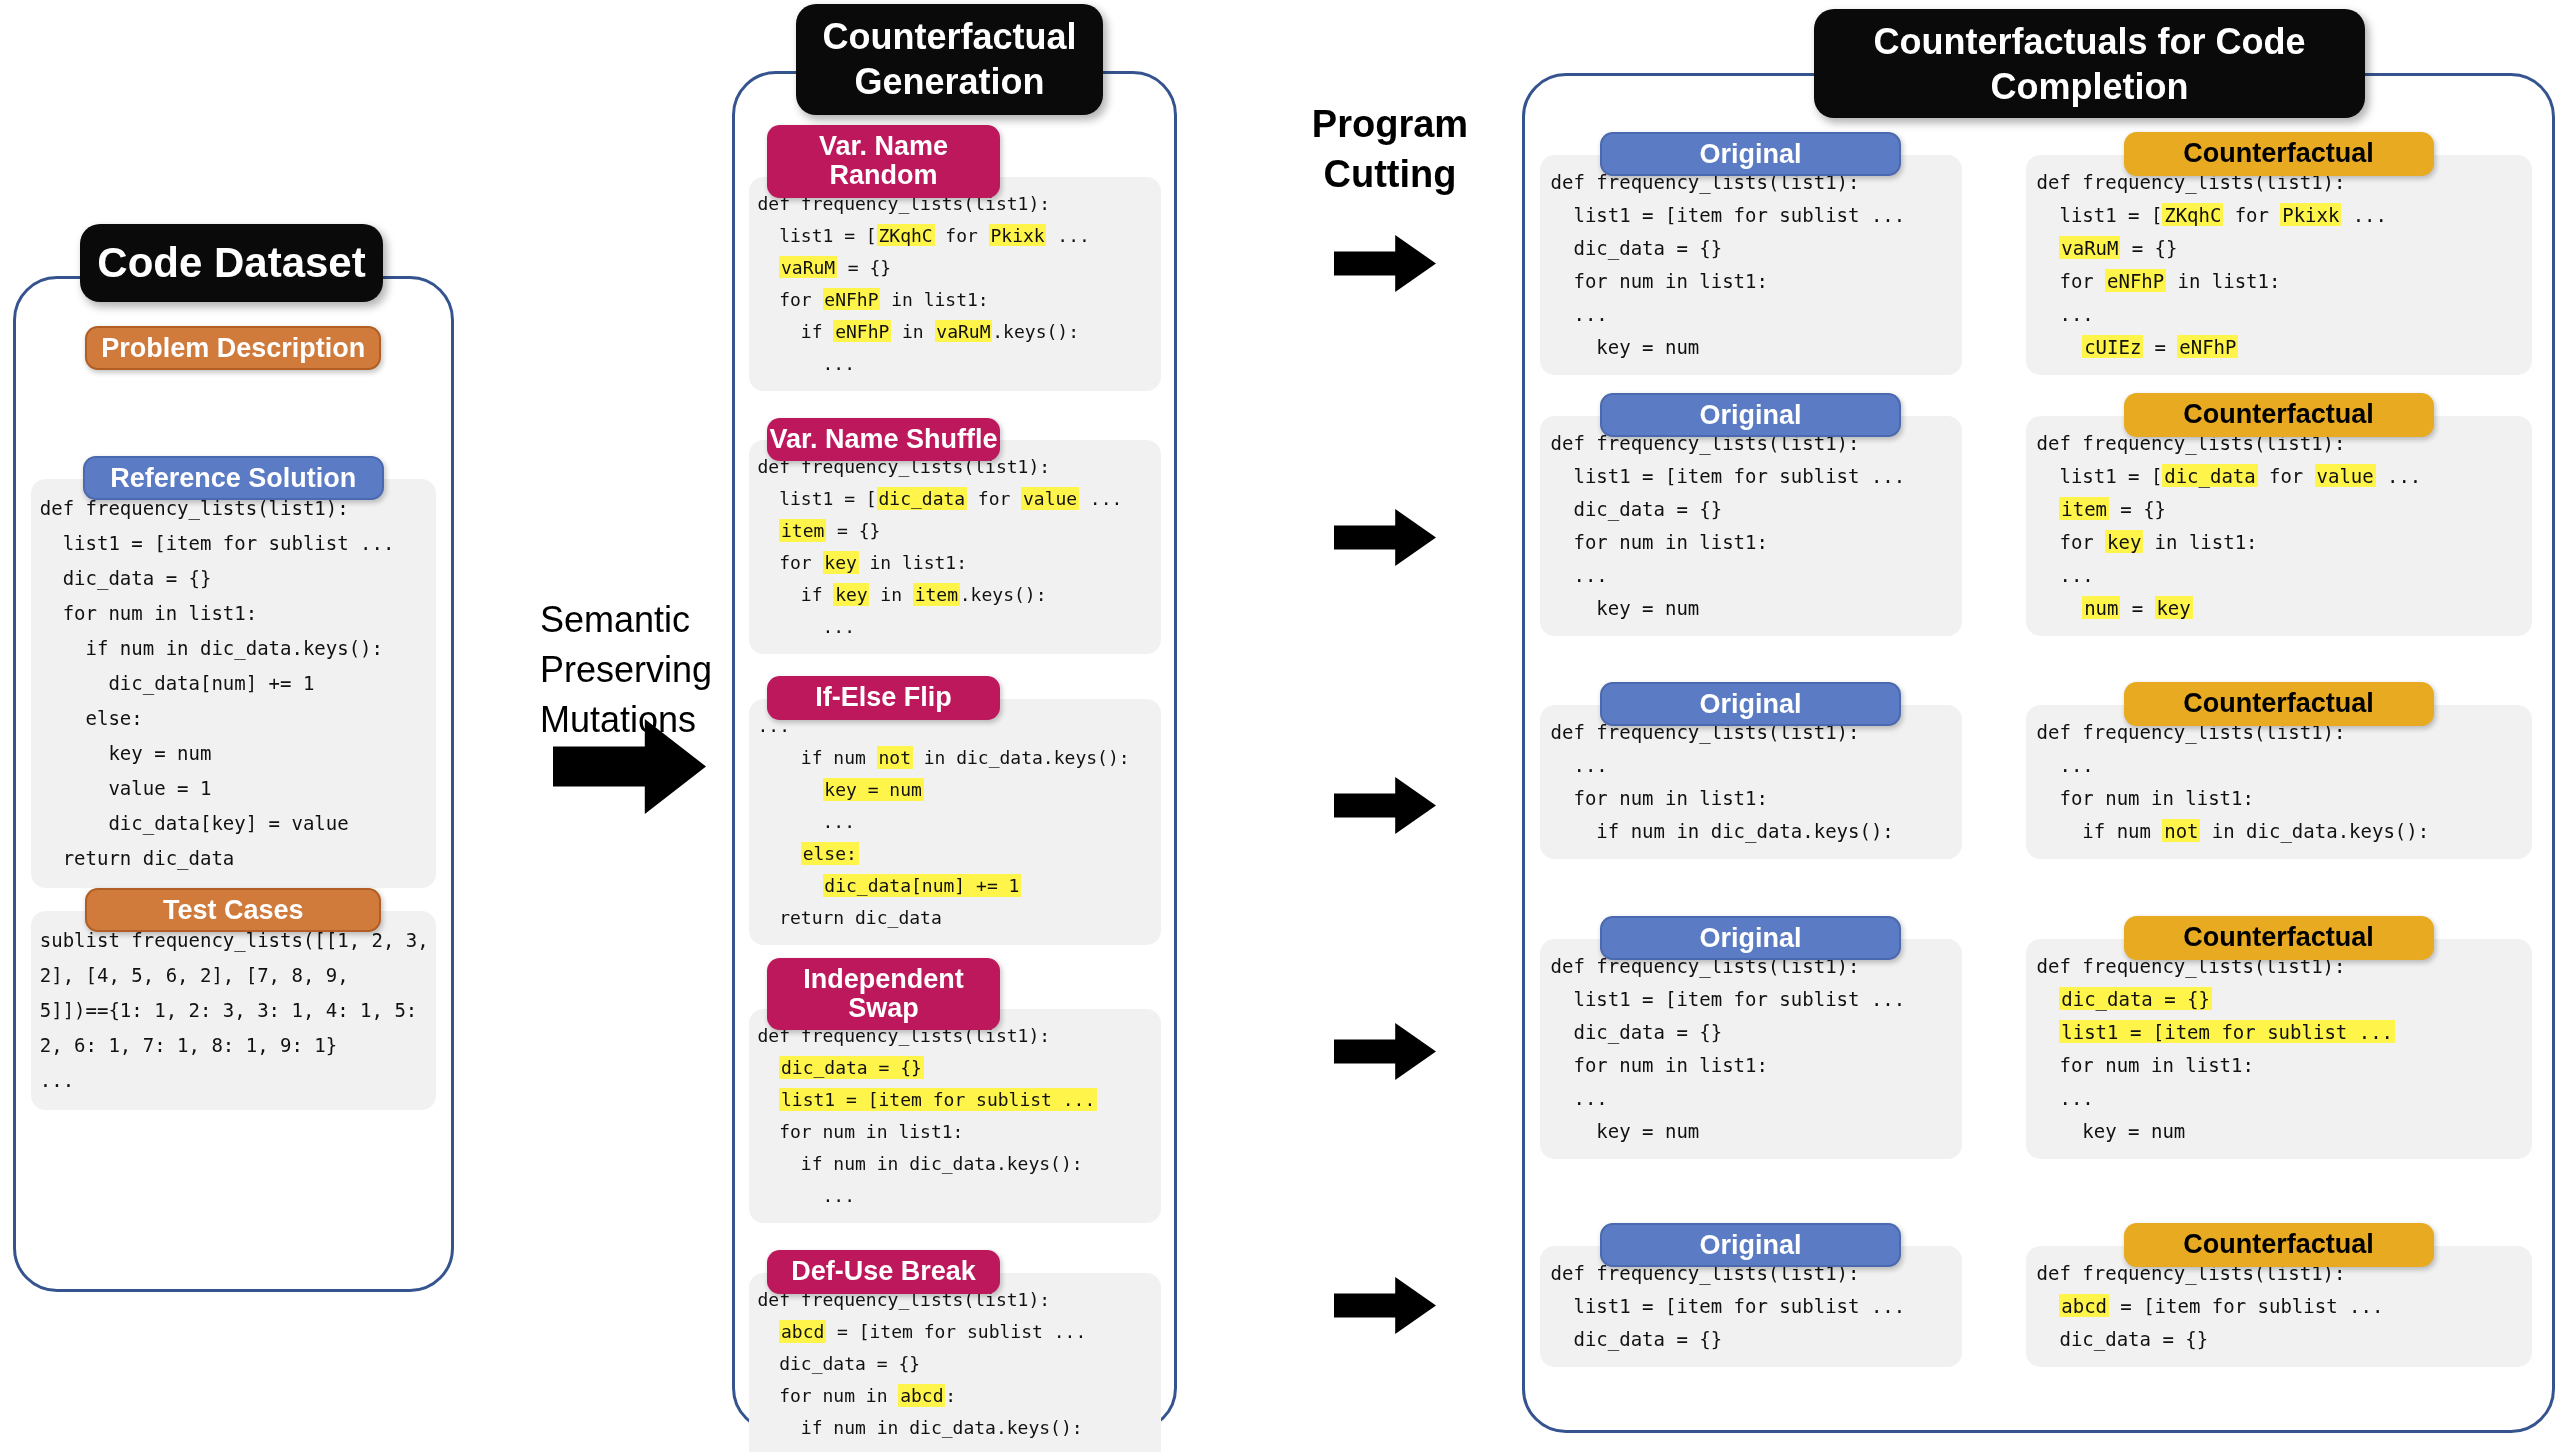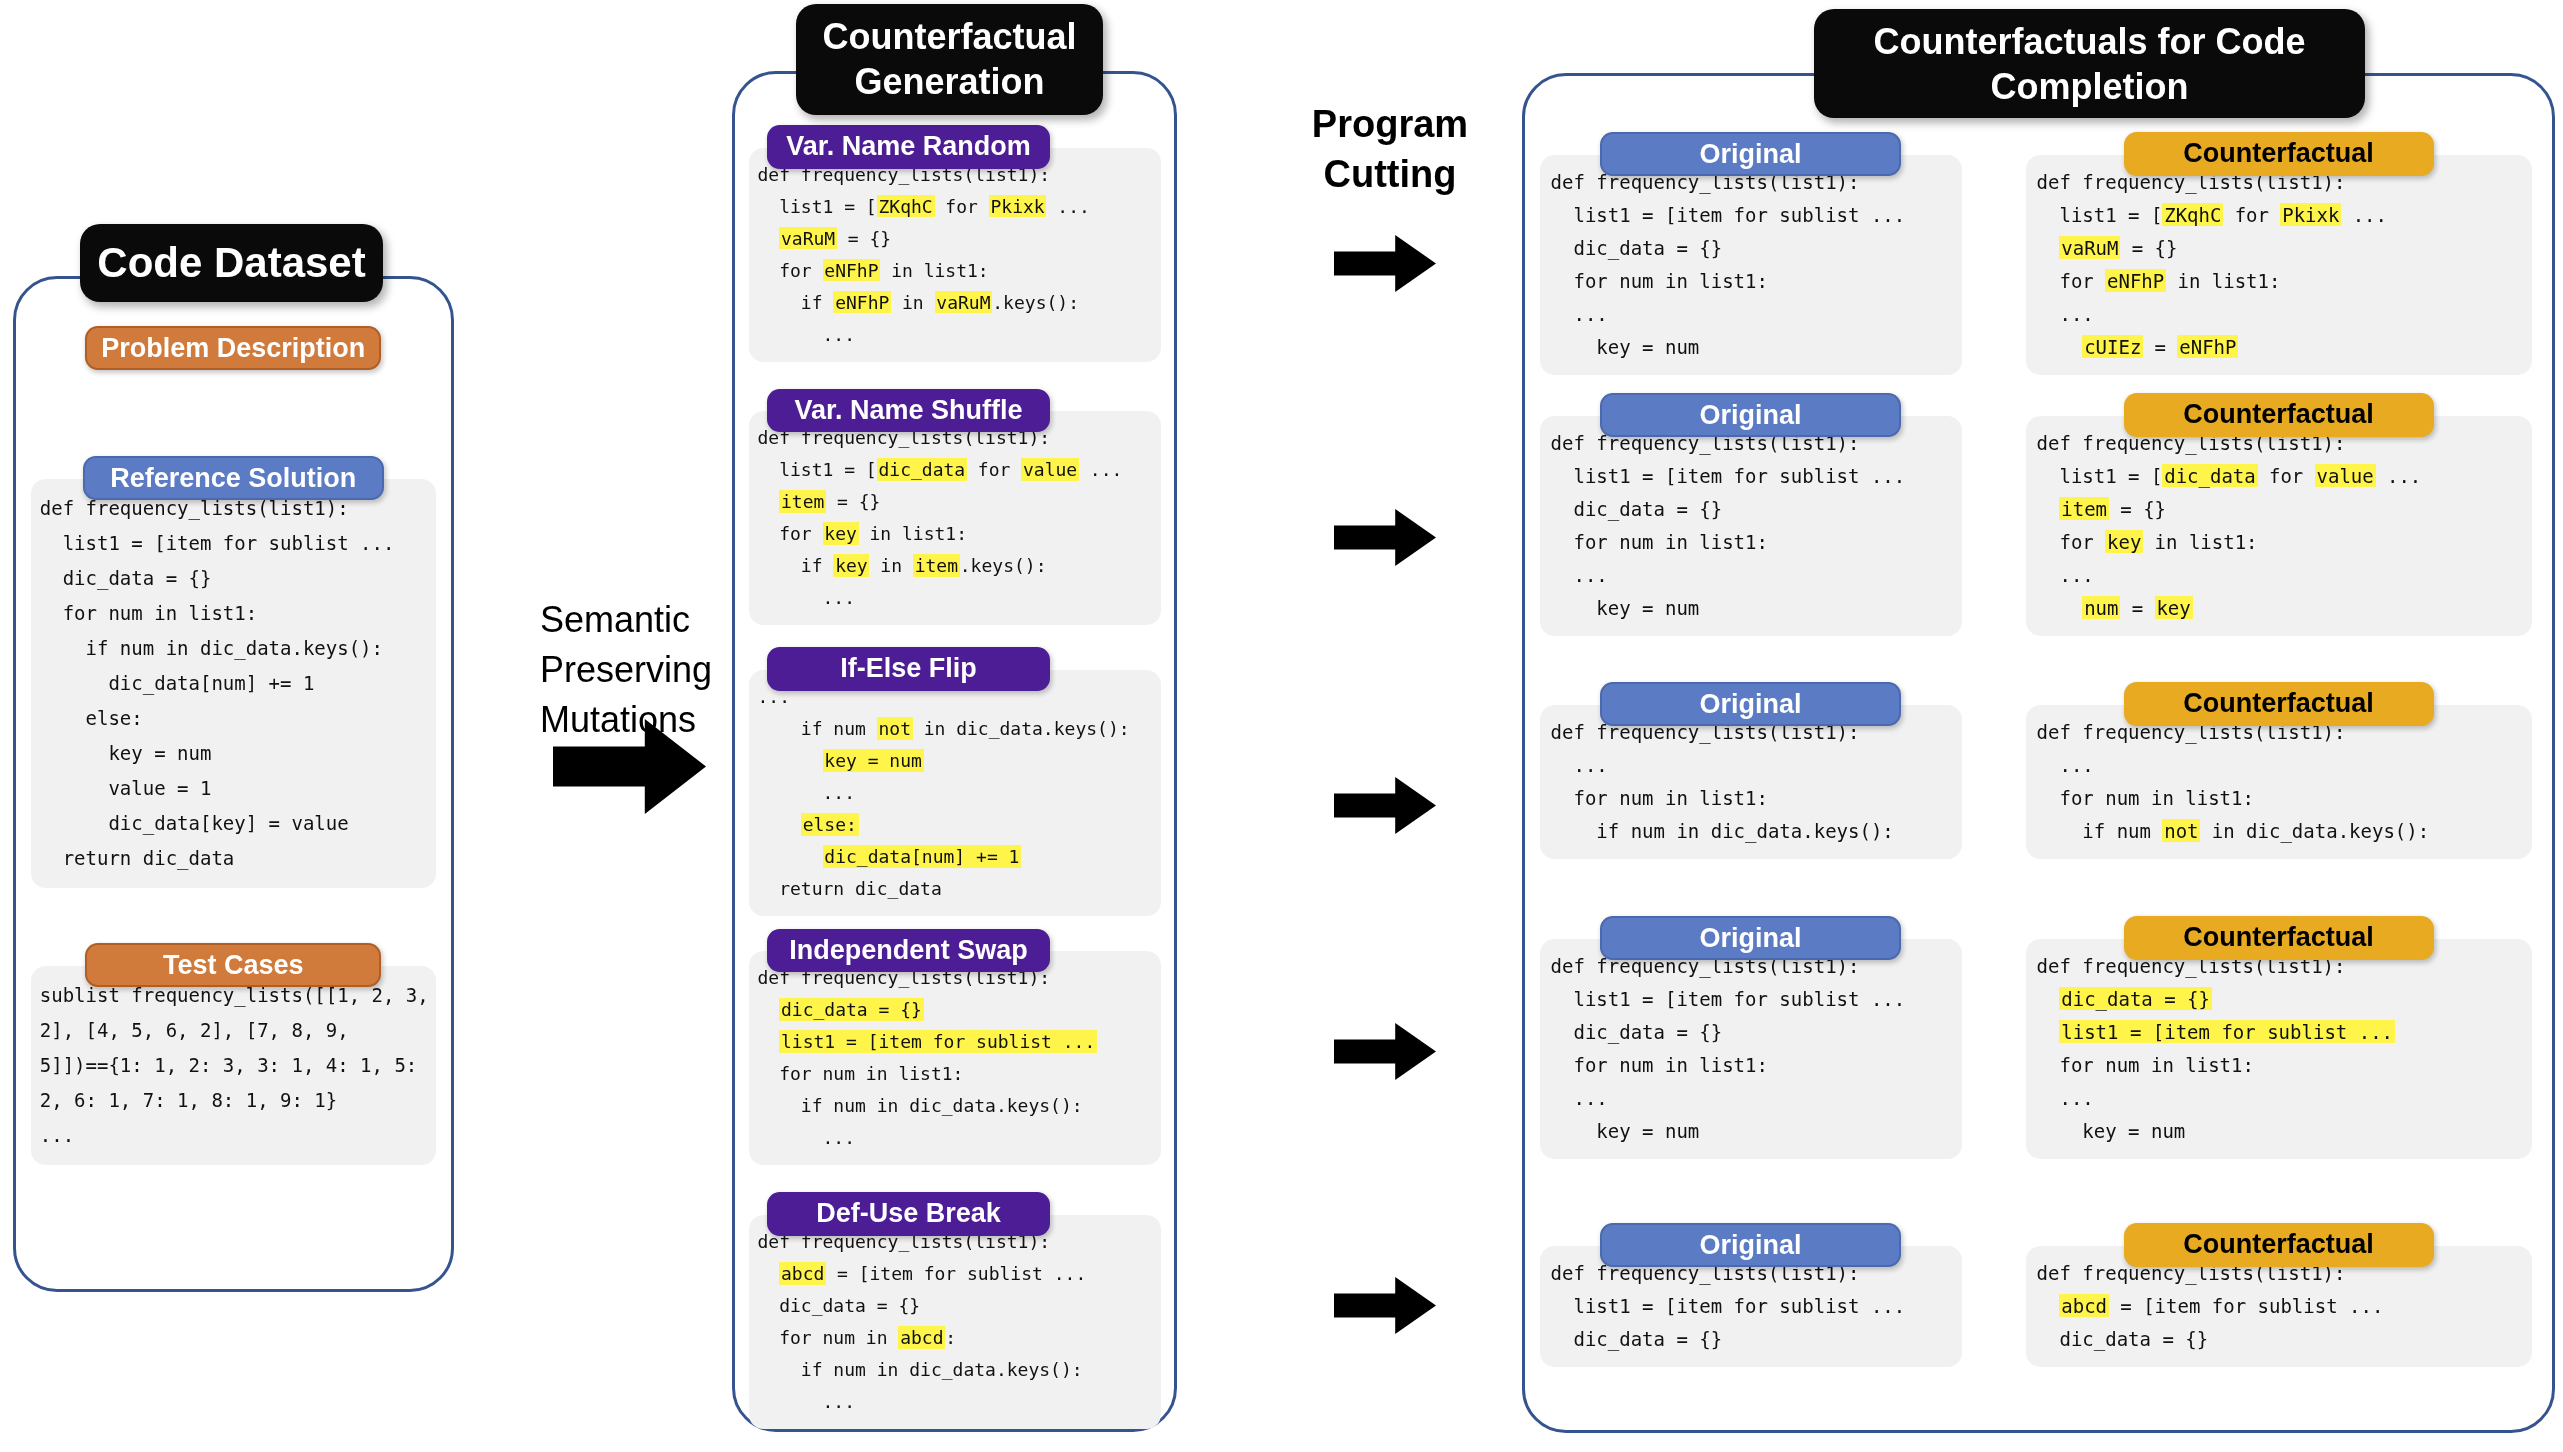--- a/index.html
+++ b/index.html
@@ -19,34 +19,34 @@
   #title-left{left:80px;top:224px;width:303px;height:78px;font-size:42px;}
   #title-mid{left:796px;top:3.6px;width:307px;height:111px;font-size:36px;}
   #title-right{left:1814px;top:9px;width:551px;height:109px;font-size:36px;}
 
   .sec{position:relative;}
   .sec-header{position:relative;z-index:2;margin:0 auto;color:#ffffff;font-weight:bold;
          font-size:27px;line-height:29px;text-align:center;border-radius:12.8px;
          box-sizing:border-box;box-shadow:1.8px 2.7px 5.5px rgba(0,0,0,.22);}
   .orangeh{background:#D07A3C;border:2.7px solid #B05E24;width:296px;padding:5.5px 0;}
   .blueh{background:#5B7BC4;border:2.7px solid #4A69AE;width:301px;padding:5.5px 0;}
-  .greenh{background:#4c1d95;width:283px;padding:7.3px 0;margin-left:32px;}
+  .greenh{background:#be185d;width:233px;padding:7.3px 0;margin-left:32px;}
   .goldh{background:#E7AA21;color:#000000;width:310px;padding:7.3px 0;}
 
   .code-box{position:relative;z-index:1;margin:-21px auto 0;background:#F1F1F1;
          border-radius:14.6px;font-family:"DejaVu Sans Mono",monospace;color:#111111;
          white-space:pre;box-sizing:border-box;}
   .left-panel .code-box{width:405px;font-size:19px;line-height:35px;padding:12px 9px;}
   .mid-panel .code-box{width:412px;font-size:18px;line-height:32px;padding:11px 9px;}
   .right-panel .code-box{width:100%;font-size:19px;line-height:33px;padding:11px 11px;}
   .cl{white-space:pre;}
   .hl{background:#FFF54A;padding:0.9px 1.8px;}
 
   
-  .lsec1{margin-top:47px;border-radius:26px;} .lsec2{margin-top:86px;} .lsec3{margin-top:55px;border-radius:30px;}
+  .lsec1{margin-top:47px;border-radius:26px;} .lsec2{margin-top:86px;} .lsec3{border-radius:30px;}
   
   .msec1{margin-top:51px;} .msec2{margin-top:27px;} .msec3{margin-top:22px;}
   .msec4{margin-top:12.8px;} .msec5{margin-top:27px;}
 
   
   .rows{padding:0 0 0 14.6px;}
   .row{display:grid;grid-template-columns:422px 506px;column-gap:64px;align-items:start;}
   .rm1{margin-top:56px;} .rm2{margin-top:18px;} .rm3{margin-top:46px;}
   .rm4{margin-top:57px;} .rm5{margin-top:64px;}
 

